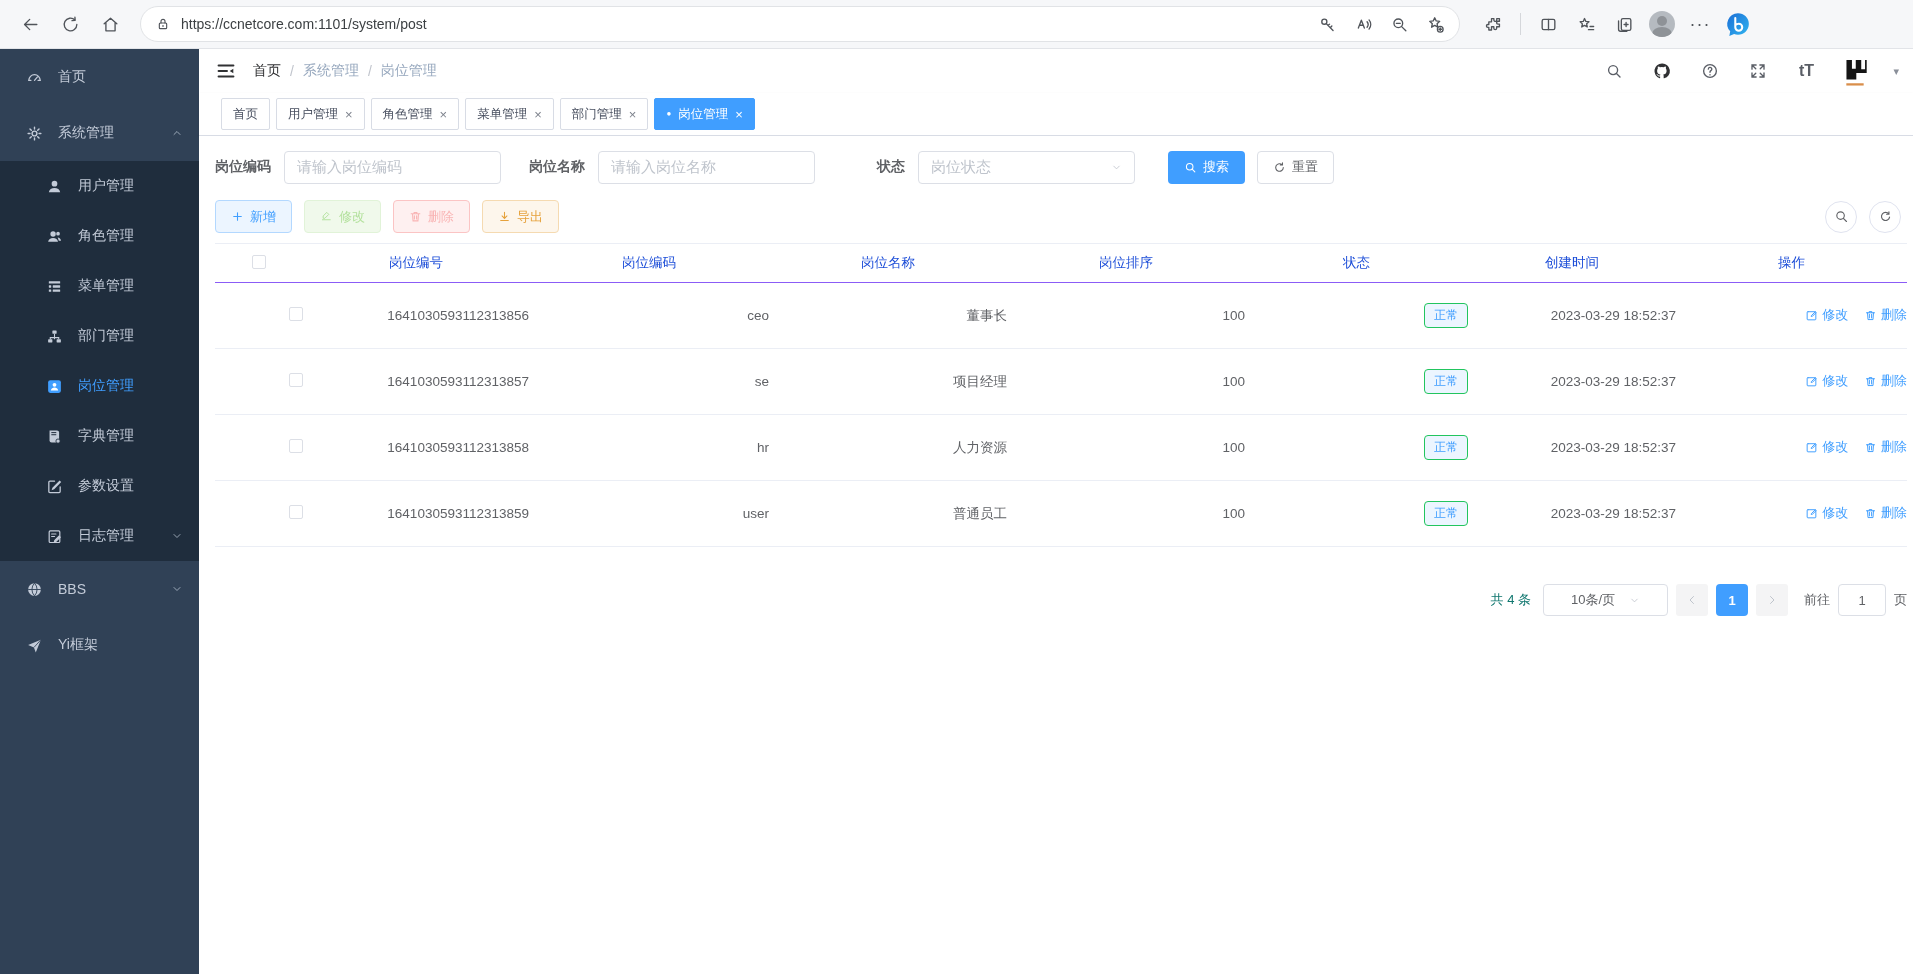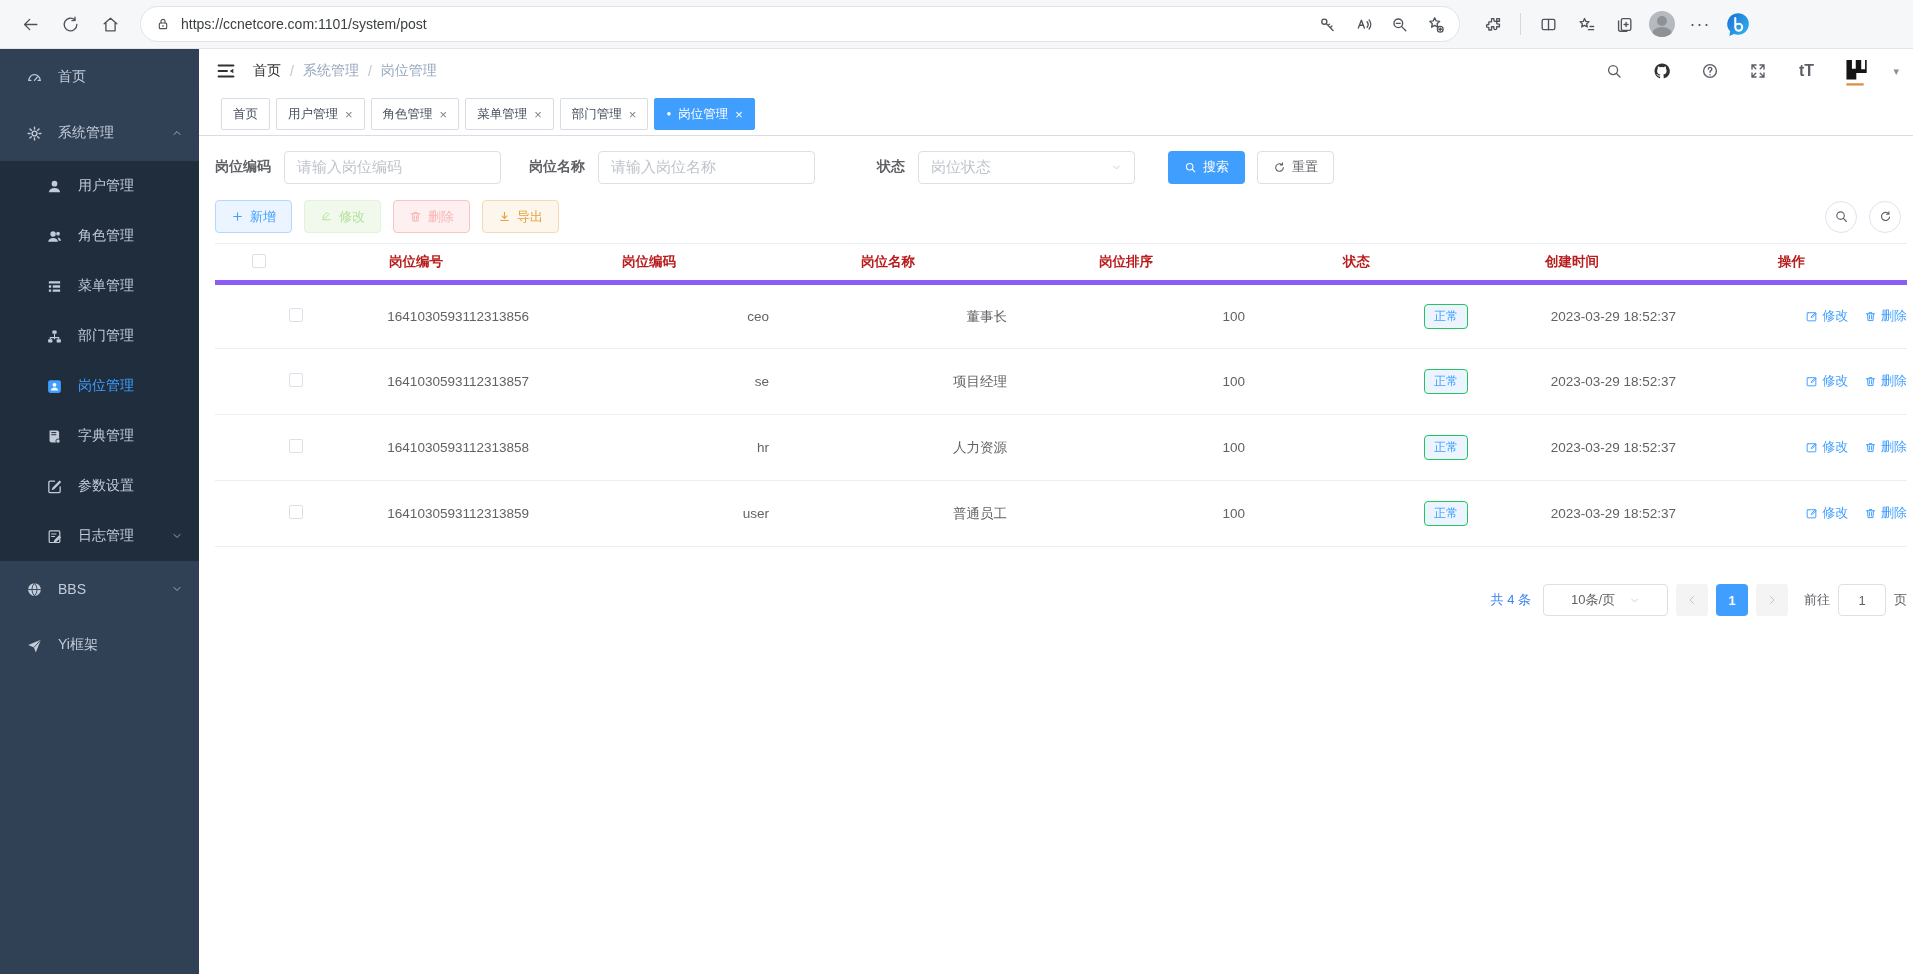--- a/index.html
+++ b/index.html
@@ -83,31 +83,31 @@
   .btn-del { background:#fef0f0; border-color:#fbc4c4; color:#f9b4b4; margin-left:12px; cursor:not-allowed; } .btn-del svg { stroke:#f9b4b4; }
   .btn-exp { background:#fdf6ec; border-color:#f5dab1; color:#e6a23c; margin-left:12px; } .btn-exp svg { stroke:#e6a23c; }
   .circles { margin-left:auto; display:flex; gap:12px; }
   .circ { width:32px; height:32px; border-radius:50%; border:1px solid #e0e3ef; display:flex; align-items:center; justify-content:center; cursor:pointer; }
   .circ svg { width:15px; height:15px; stroke:#606266; fill:none; stroke-width:1.8; stroke-linecap:round; }
 
   
   table { border-collapse:collapse; width:1692px; table-layout:fixed; }
   col.c-chk{width:88px} col.c-id{width:226px} col.c-code{width:240px} col.c-name{width:238px}
   col.c-sort{width:238px} col.c-status{width:223px} col.c-time{width:208px} col.c-ops{width:231px}
-  thead td { height:39px; border-top:1px solid #ebeef5; border-bottom:5px solid #8b5cf6; color:#b91c1c; font-weight:bold; font-size:13.5px; text-align:center; }
+  thead td { height:39px; border-top:1px solid #ebeef5; border-bottom:1px solid #8b5cf6; color:#1d4ed8; font-weight:normal; font-size:13.5px; text-align:center; }
   tbody td { height:66px; border-bottom:1px solid #ebeef5; text-align:right; font-size:13.5px; color:#606266; }
   .chk { width:14px; height:14px; border:1px solid #dcdfe6; border-radius:2px; background:#fff; display:inline-block; cursor:pointer; }
   .tag { display:inline-block; background:#ecf5ff; border:1px solid #22c55e; color:#409eff; font-size:12px; border-radius:4px; padding:3px 9px; }
   .op { color:#409eff; cursor:pointer; display:inline-flex; align-items:center; gap:4px; font-size:13px; }
   .op + .op { margin-left:12px; }
   .op svg { width:13px; height:13px; stroke:#409eff; fill:none; stroke-width:1.8; stroke-linecap:round; }
 
   
   .pager { display:flex; align-items:center; justify-content:flex-end; gap:8px; margin-top:37px; width:1692px; padding-right:0; white-space:nowrap; }
-  .pg-total { margin-right:4px; color:#3b82f6; font-size:13px; }
+  .pg-total { margin-right:4px; color:#0f766e; font-size:13px; }
   .pg-size { width:125px; height:32px; border:1px solid #dcdfe6; border-radius:4px; display:flex; align-items:center; justify-content:center; gap:14px; color:#606266; cursor:pointer; }
   .pg-btn { width:32px; height:32px; border-radius:3px; background:#f4f4f5; display:flex; align-items:center; justify-content:center; cursor:pointer; }
   .pg-btn svg { width:12px; height:12px; stroke:#bfc4cc; fill:none; stroke-width:2; stroke-linecap:round; }
   .pg-cur { width:32px; height:32px; border-radius:4px; background:#409eff; color:#fff; display:flex; align-items:center; justify-content:center; font-weight:bold; cursor:pointer; }
   .pg-goto { color:#606266; }
   .pg-input { width:48px; height:32px; border:1px solid #dcdfe6; border-radius:4px; text-align:center; color:#606266; font-size:13px;
     font-family:"Liberation Sans",sans-serif; outline:none; }
   .chevd { width:11px; height:11px; stroke:#c0c4cc; fill:none; stroke-width:1.8; stroke-linecap:round; }
 </style>
 </head>

